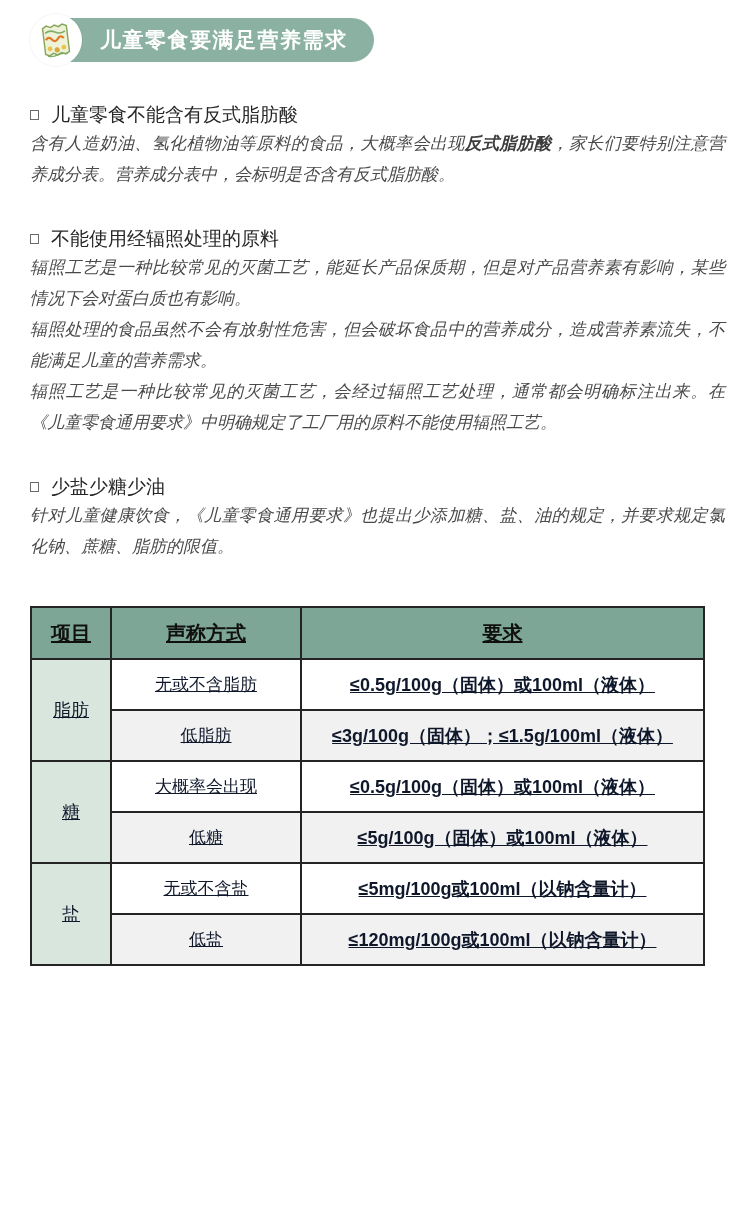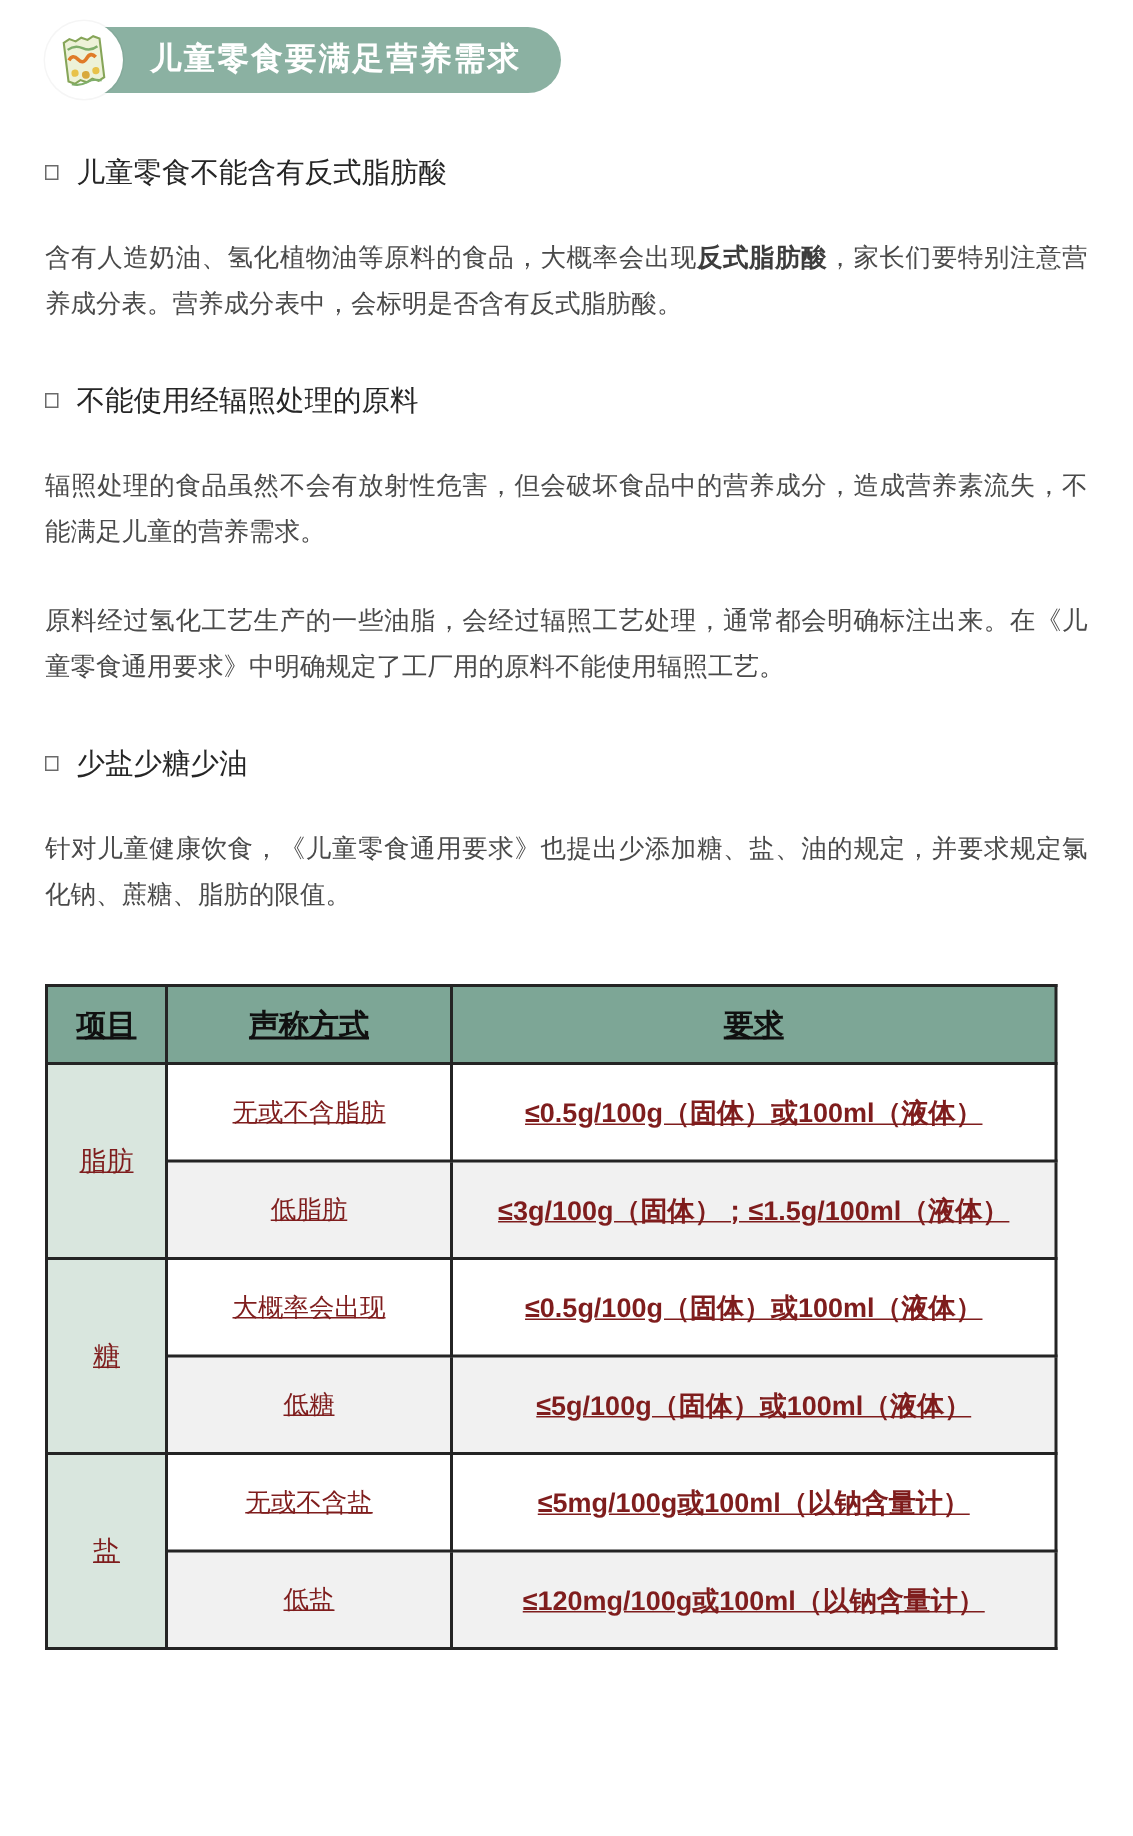--- a/index.html
+++ b/index.html
@@ -40,38 +40,38 @@
   .section-heading{
     margin-top:36px;
     font-size:19px;font-weight:400;color:var(--heading-text);
     display:flex;align-items:center;
   }
   .bullet-square{
     display:inline-block;width:9px;height:10px;
     border:1.5px solid #6a6a6a;margin-right:12px;flex:0 0 auto;
   }
   .para{
-    margin-top:28px;
     font-size:17px;line-height:31px;text-align:justify;
     color:var(--body-text);
+    font-style:italic;
   }
   .para b{font-weight:700;color:#3d3d3d;}
 
   
   .table-wrap{margin-top:44px;}
   table{border-collapse:collapse;width:673px;table-layout:fixed;}
   col.c-item{width:80px;}
   col.c-claim{width:190px;}
   col.c-req{width:403px;}
   th,td{border:2px solid var(--border);text-align:center;vertical-align:middle;text-decoration:underline;}
   th{
     background:var(--table-header-bg);
     height:52px;font-size:20px;font-weight:700;color:#101010;
   }
-  td{height:65px;color:#7f1d1d;background:#ffffff;}
+  td{height:51px;color:#0f172a;background:#ffffff;}
   td.item{background:var(--item-col-bg);font-size:18px;}
   td.claim{font-size:17px;}
   td.req{font-size:18px;font-weight:600;}
   tr.alt td.claim,tr.alt td.req{background:var(--alt-row-bg);}
 </style>
 </head>
 <body>
 
 <div class="article">
 
@@ -96,22 +96,23 @@
   <div class="section-heading">
     <span class="bullet-square"></span>
     <span>儿童零食不能含有反式脂肪酸</span>
   </div>
   <p class="para"><span>含有人造奶油、氢化植物油等原料的食品，大概率会出现</span><b>反式脂肪酸</b><span>，家长们要特别注意营养成分表。营养成分表中，会标明是否含有反式脂肪酸。</span></p>
 
   <div class="section-heading">
     <span class="bullet-square"></span>
     <span>不能使用经辐照处理的原料</span>
   </div>
+  <p class="para">辐照工艺是一种比较常见的灭菌工艺，能延长产品保质期，但是对产品营养素有影响，某些情况下会对蛋白质也有影响。</p>
   <p class="para">辐照处理的食品虽然不会有放射性危害，但会破坏食品中的营养成分，造成营养素流失，不能满足儿童的营养需求。</p>
-  <p class="para">原料经过氢化工艺生产的一些油脂，会经过辐照工艺处理，通常都会明确标注出来。在《儿童零食通用要求》中明确规定了工厂用的原料不能使用辐照工艺。</p>
+  <p class="para">辐照工艺是一种比较常见的灭菌工艺，会经过辐照工艺处理，通常都会明确标注出来。在《儿童零食通用要求》中明确规定了工厂用的原料不能使用辐照工艺。</p>
 
   <div class="section-heading">
     <span class="bullet-square"></span>
     <span>少盐少糖少油</span>
   </div>
   <p class="para">针对儿童健康饮食，《儿童零食通用要求》也提出少添加糖、盐、油的规定，并要求规定氯化钠、蔗糖、脂肪的限值。</p>
 
   <div class="table-wrap">
     <table>
       <colgroup>

